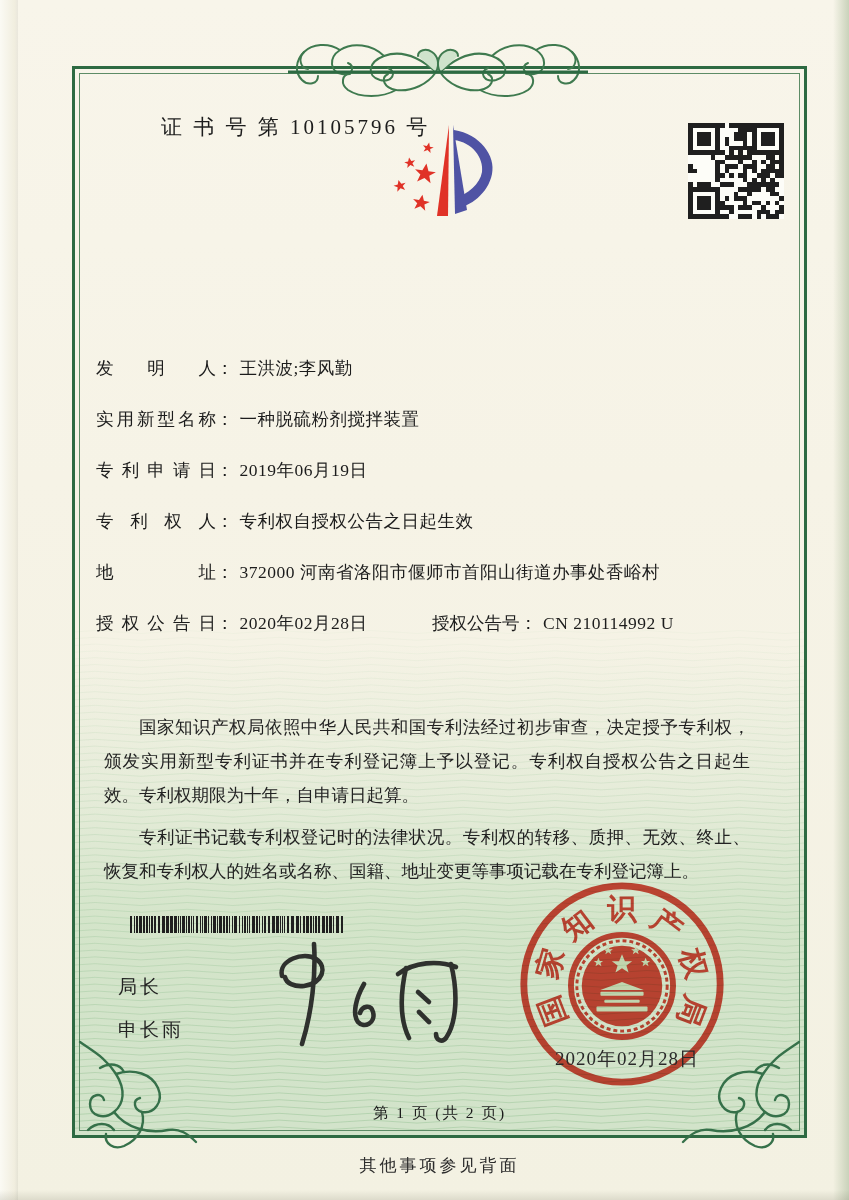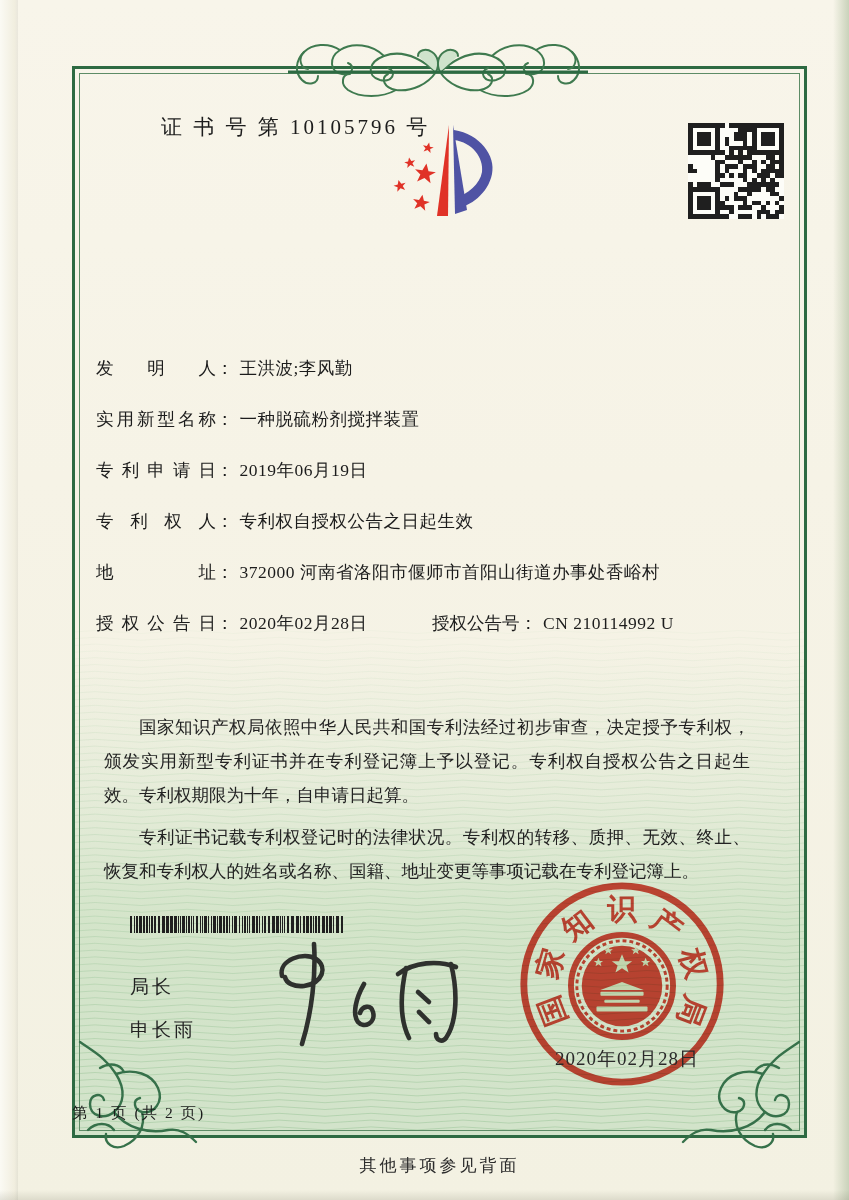--- a/index.html
+++ b/index.html
@@ -40,30 +40,30 @@
     vertical-align:top;}
   .colon{display:inline-block;margin-right:6px;}
   .fvalue{letter-spacing:.5px;}
   .grant-no{position:absolute;left:336px;top:0;}
   .body-text{position:absolute;left:96px;top:702px;width:662px;font-size:17.5px;
     line-height:34px;text-align:justify;color:#222;}
   .body-text p{margin:8px;text-indent:2em;font-style:oblique 6deg;}
   .barcode{position:absolute;left:130px;top:916px;width:220px;height:17px;display:flex;
     align-items:stretch;}
   .barcode i{display:block;height:100%;}
-  .signer{position:absolute;left:130px;top:974px;
+  .signer{position:absolute;left:118px;top:974px;
     font-family:Liberation Mono, monospace;font-size:19px;
     letter-spacing:3px;color:#222;}
   .signer div{margin-bottom:17px;}
   .signature{position:absolute;left:252px;top:940px;}
   .seal{position:absolute;left:514px;top:876px;width:216px;height:216px;
     mix-blend-mode:multiply;opacity:.92;}
   .seal-date{position:absolute;left:522px;top:1046px;width:210px;text-align:center;
     font-size:19px;letter-spacing:1px;color:#2a2a2a;}
-  .page-info{position:absolute;left:72px;top:1103px;width:735px;
+  .page-info{position:absolute;left:72px;top:1103px;width:735px;text-align:center;
     font-size:15.5px;letter-spacing:2px;}
   .back-note{position:absolute;left:72px;top:1154px;width:735px;text-align:center;
     font-size:17px;letter-spacing:3px;color:#2b2b2b;font-style:oblique 6deg;}
 </style>
 </head>
 <body>
 
 <div class="page">
 
   <div class="inner-bg">

